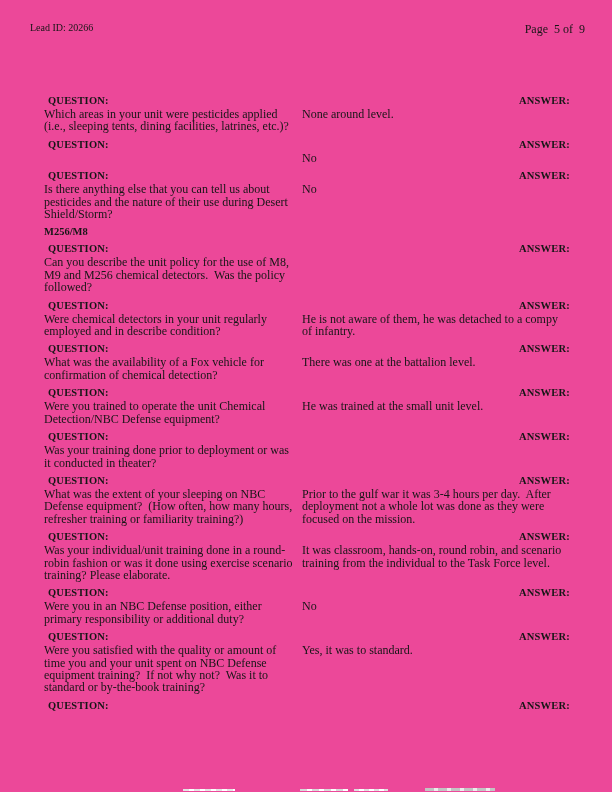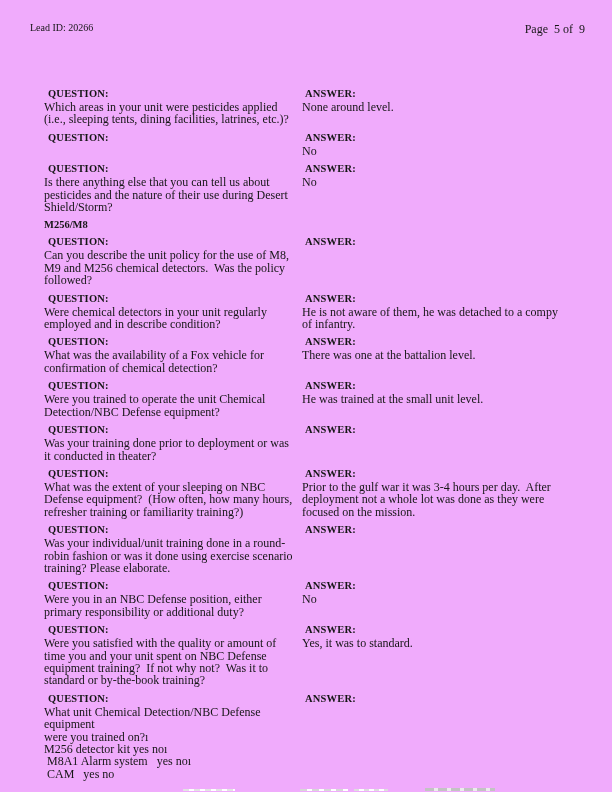--- a/index.html
+++ b/index.html
@@ -1,20 +1,20 @@
 <!DOCTYPE html>
 <html><head>
 <meta charset="utf-8">
 <style>
   html, body { margin: 0; padding: 0; background: #ffffff; }
   .page {
     position: relative;
     width: 612px;
     height: 792px;
-    background: #f0abfc;
+    background: #ec4899;
     font-family: "Liberation Serif", serif;
     color: #161616;
     overflow: hidden;
   }
   .hdr-left {
     position: absolute;
     left: 30px;
     top: 22px;
     font-size: 10px;
     white-space: pre;
@@ -22,37 +22,37 @@
   .hdr-right {
     position: absolute;
     right: 27px;
     top: 22px;
     font-size: 12px;
     white-space: pre;
   }
   .content {
     position: absolute;
     left: 44px;
-    top: 87px;
+    top: 94px;
     width: 526px;
   }
   .qa-row {
     display: grid;
     grid-template-columns: 252px 1fr;
     column-gap: 6px;
     margin-bottom: 5px;
   }
   .lbl {
     font-weight: bold;
     font-size: 10.5px;
     line-height: 14px;
     padding-left: 4px;
     letter-spacing: 0.2px;
   }
-  .a-cell .lbl { padding-left: 3px; }
+  .a-cell .lbl { padding-left: 3px; text-align: right; }
   .txt {
     font-size: 12px;
     line-height: 12.4px;
     white-space: pre-wrap;
   }
   .section-hdr {
     font-weight: bold;
     font-size: 10.5px;
     line-height: 14px;
     margin: 2px 0 3px 0;
@@ -180,20 +180,21 @@
       </div>
     </div>
 
     <div class="qa-row">
       <div class="q-cell">
         <div class="lbl">QUESTION:</div>
         <div class="txt">Was your individual/unit training done in a round-robin fashion or was it done using exercise scenario training? Please elaborate.</div>
       </div>
       <div class="a-cell">
         <div class="lbl">ANSWER:</div>
+        <div class="txt">It was classroom, hands-on, round robin, and scenario training from the individual to the Task Force level.</div>
       </div>
     </div>
 
     <div class="qa-row">
       <div class="q-cell">
         <div class="lbl">QUESTION:</div>
         <div class="txt">Were you in an NBC Defense position, either primary responsibility or additional duty?</div>
       </div>
       <div class="a-cell">
         <div class="lbl">ANSWER:</div>
@@ -208,25 +209,20 @@
       </div>
       <div class="a-cell">
         <div class="lbl">ANSWER:</div>
         <div class="txt">Yes, it was to standard.</div>
       </div>
     </div>
 
     <div class="qa-row">
       <div class="q-cell">
         <div class="lbl">QUESTION:</div>
-        <div class="txt">What unit Chemical Detection/NBC Defense equipment
-were you trained on?ı
-M256 detector kit yes noı
- M8A1 Alarm system   yes noı
- CAM   yes no</div>
       </div>
       <div class="a-cell">
         <div class="lbl">ANSWER:</div>
         <div class="txt"></div>
       </div>
     </div>
 
   </div>
 
   <div class="artifact art-a"></div>

